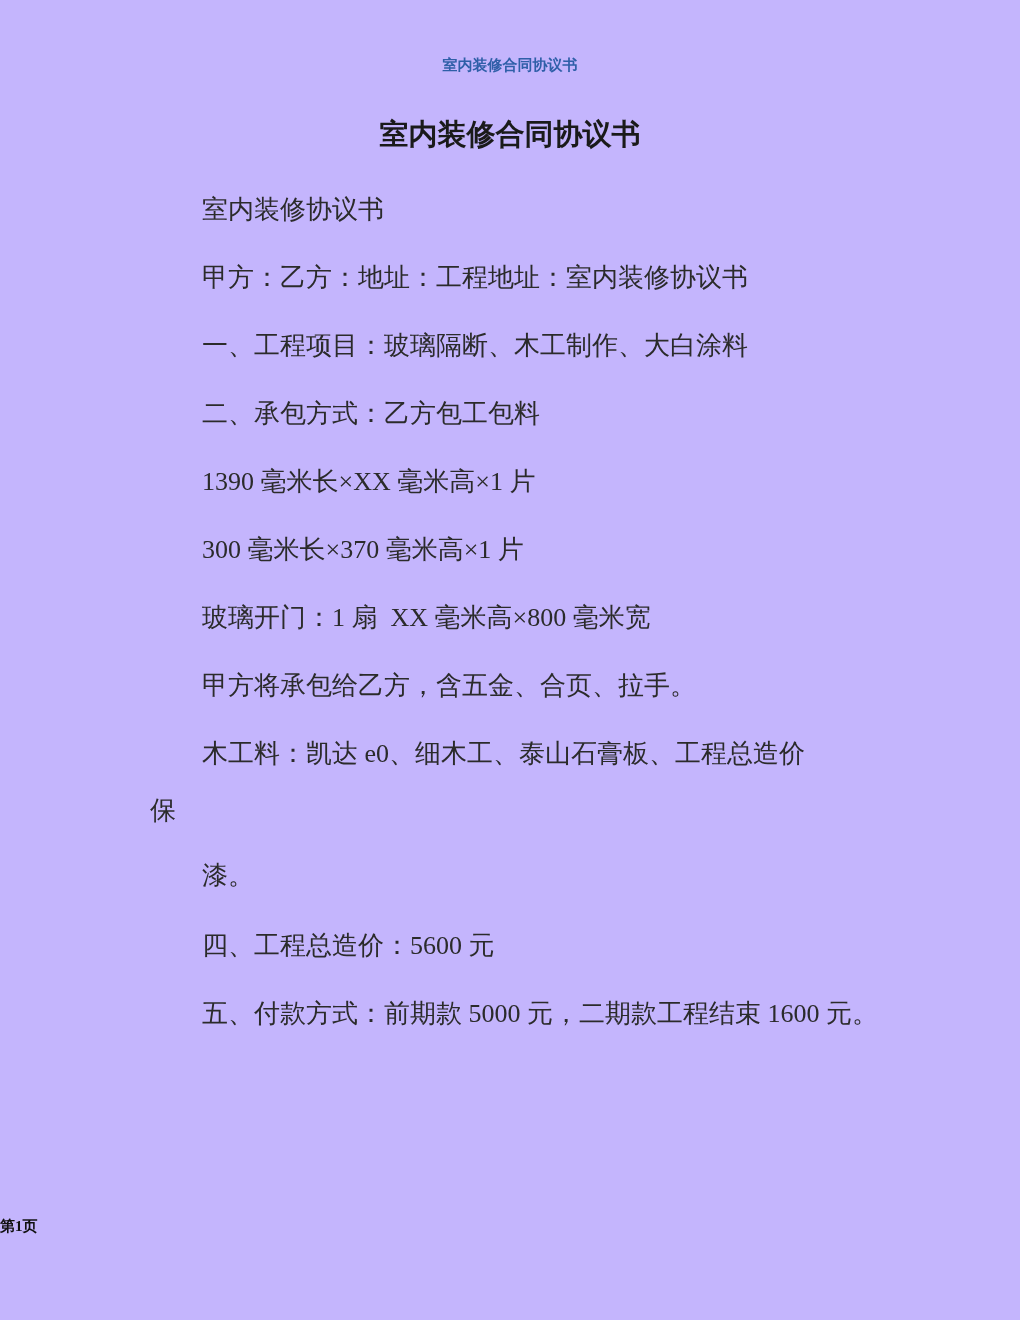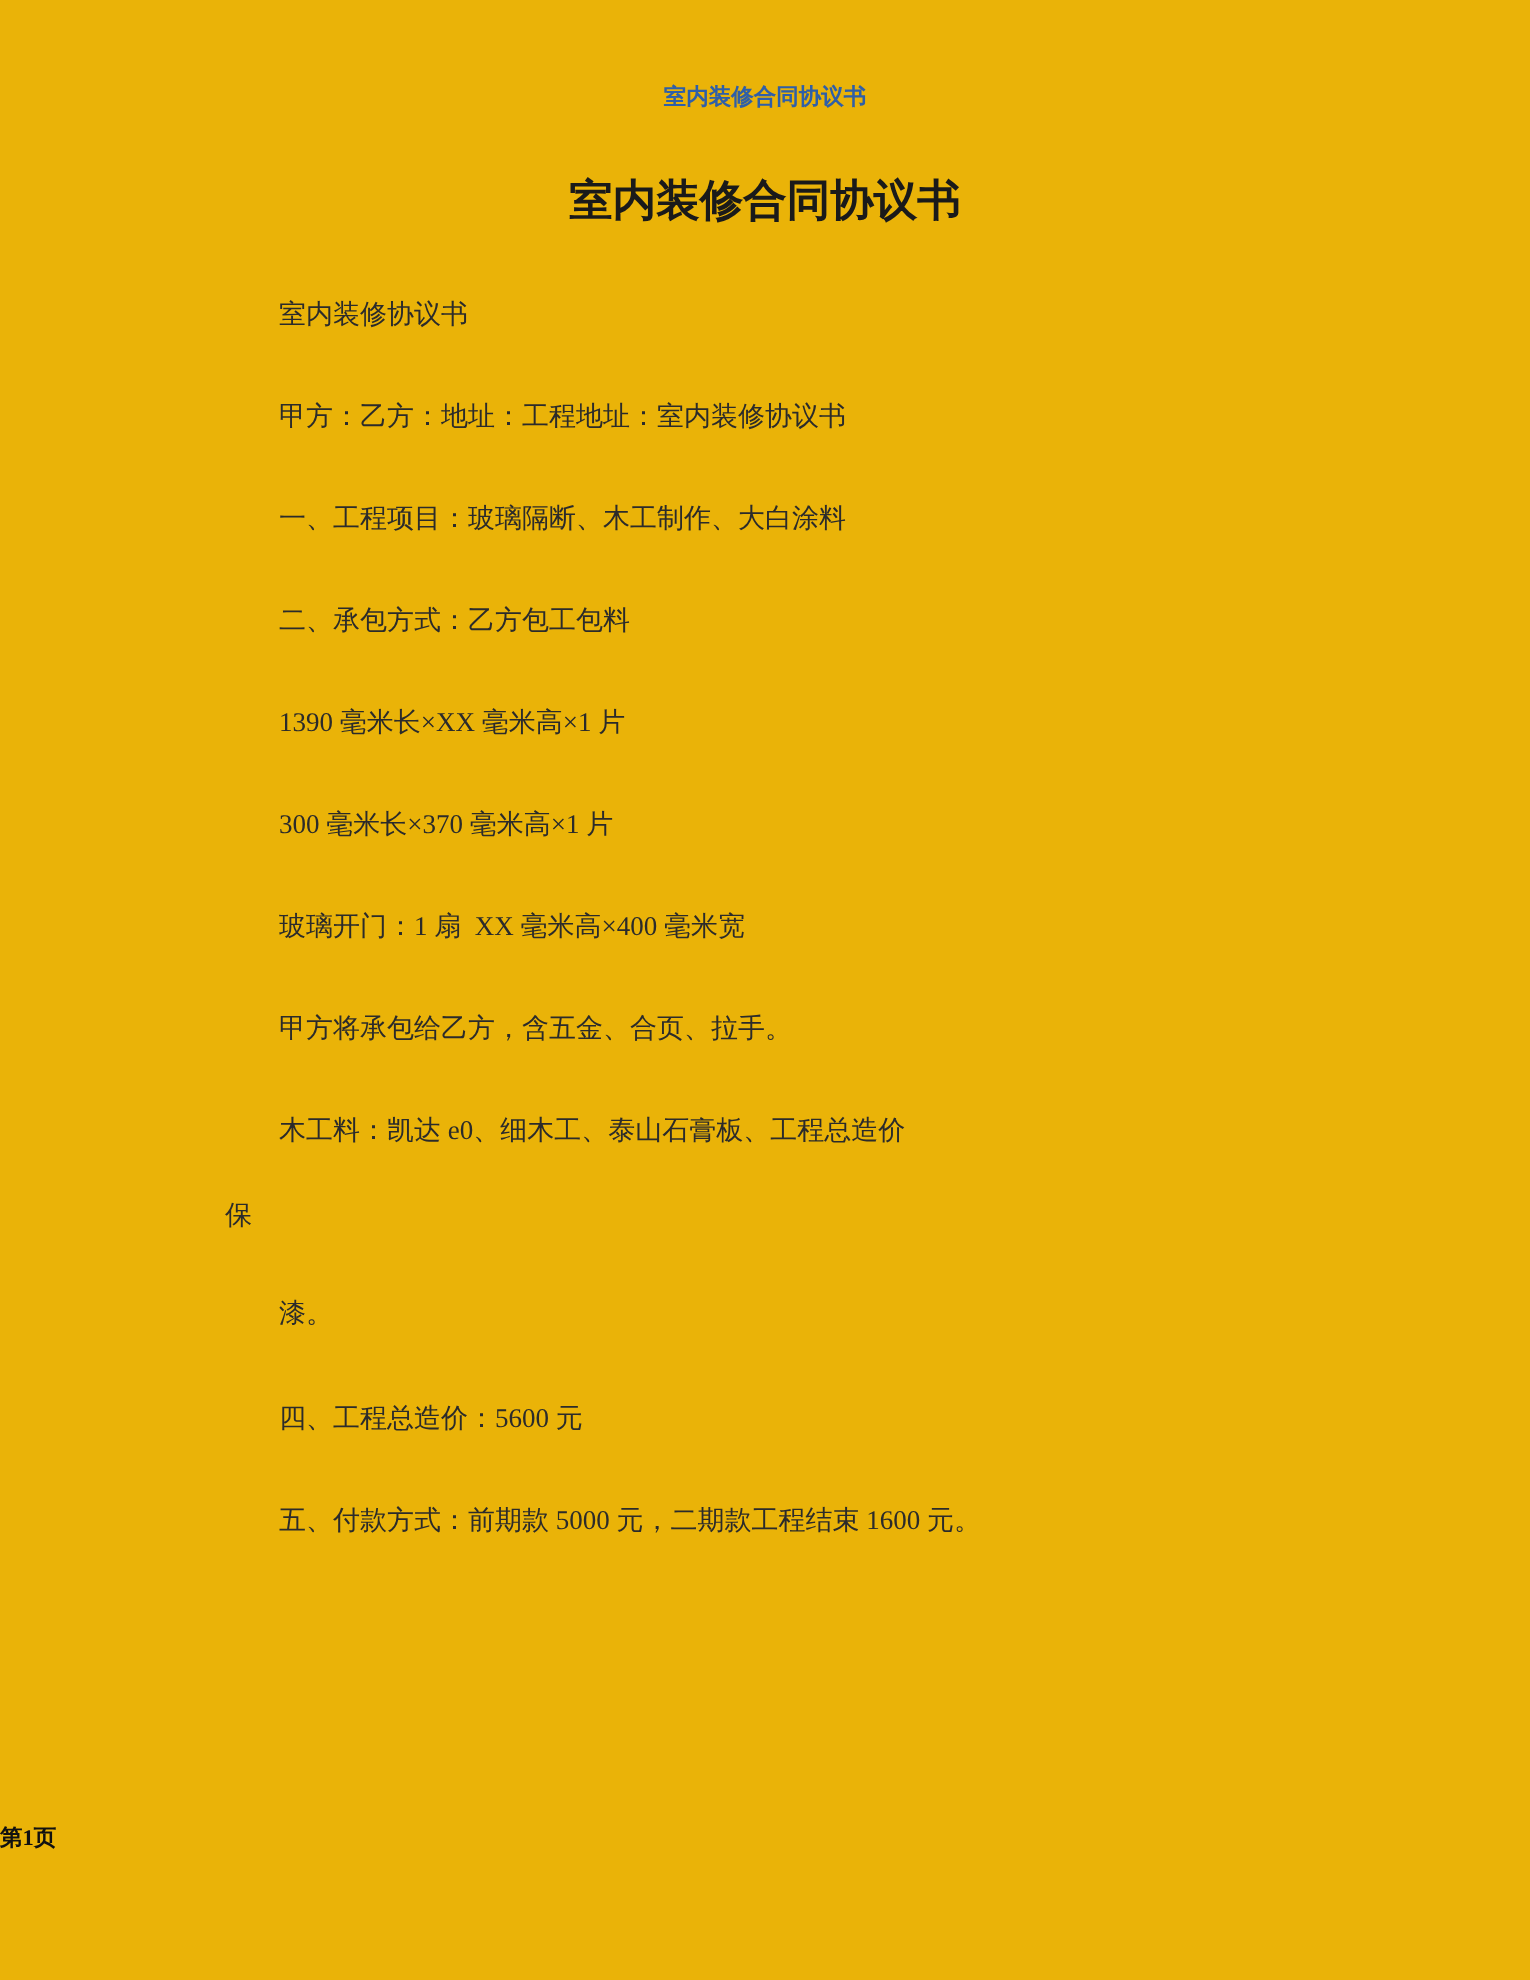--- a/index.html
+++ b/index.html
@@ -1,20 +1,20 @@
 <!DOCTYPE html>
 <html><head>
 <meta charset="utf-8">
 <style>
   html,body{margin:0;padding:0;background:#ffffff;}
   .page{
     position:relative;
     width:1020px;
     height:1320px;
-    background:#eab308;
+    background:#c4b5fd;
     font-family:"Liberation Serif","DejaVu Serif",serif;
     color:#2b2b2b;
     overflow:hidden;
   }
   .doc-header{
     margin:55px 0 0 0;
     text-align:center;
     font-size:15px;
     line-height:20px;
     font-weight:bold;
@@ -26,21 +26,21 @@
     font-size:29px;
     line-height:34px;
     font-weight:bold;
     color:#1a1a1a;
   }
   .body-text{
     padding:0 70px 0 150px;
   }
   .para{
     margin:0 0 39px 0;
-    font-size:18px;
+    font-size:26px;
     line-height:29px;
     text-indent:2em;
     white-space:pre-wrap;
     color:#2b2b2b;
   }
   .para.tight{margin-bottom:28px;}
   .para.cont{text-indent:0;margin-bottom:36px;}
   .para.after-cont{margin-bottom:41px;}
   .doc-footer{
     position:absolute;
@@ -62,21 +62,21 @@
 
   <h1 class="doc-title">室内装修合同协议书</h1>
 
   <div class="body-text">
     <p class="para">室内装修协议书</p>
     <p class="para">甲方：乙方：地址：工程地址：室内装修协议书</p>
     <p class="para">一、工程项目：玻璃隔断、木工制作、大白涂料</p>
     <p class="para">二、承包方式：乙方包工包料</p>
     <p class="para">1390 毫米长×XX 毫米高×1 片</p>
     <p class="para">300 毫米长×370 毫米高×1 片</p>
-    <p class="para">玻璃开门：1 扇  XX 毫米高×400 毫米宽</p>
+    <p class="para">玻璃开门：1 扇  XX 毫米高×800 毫米宽</p>
     <p class="para">甲方将承包给乙方，含五金、合页、拉手。</p>
     <p class="para tight">木工料：凯达 e0、细木工、泰山石膏板、工程总造价</p>
     <p class="para cont">保</p>
     <p class="para after-cont">漆。</p>
     <p class="para">四、工程总造价：5600 元</p>
     <p class="para">五、付款方式：前期款 5000 元，二期款工程结束 1600 元。</p>
   </div>
 
   <div class="doc-footer">第1页</div>
 

